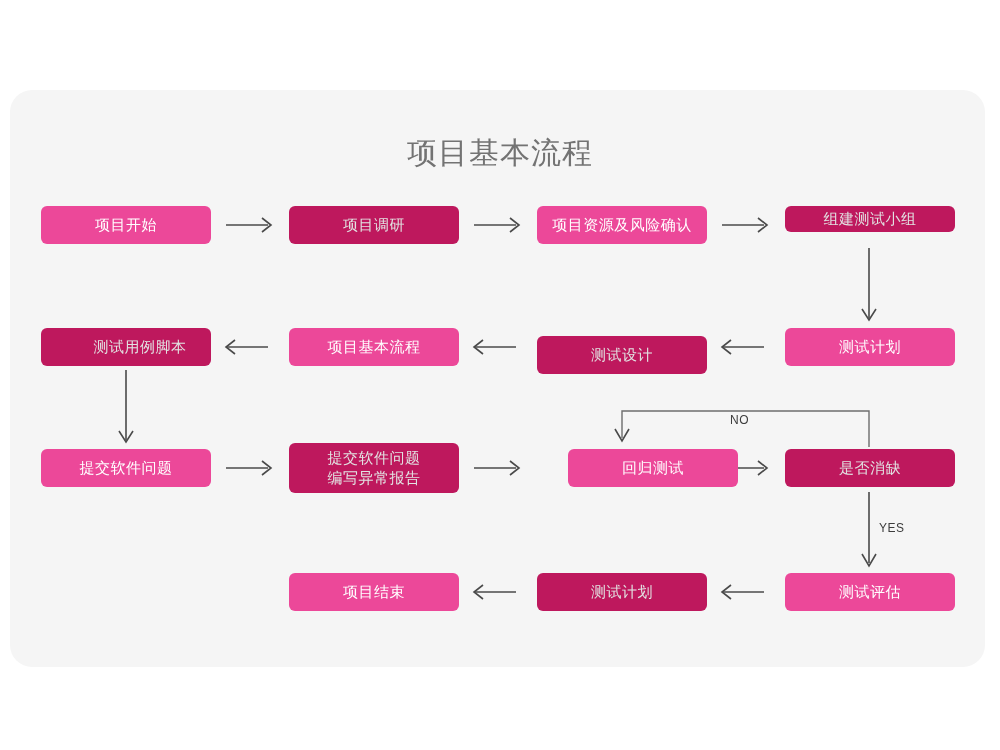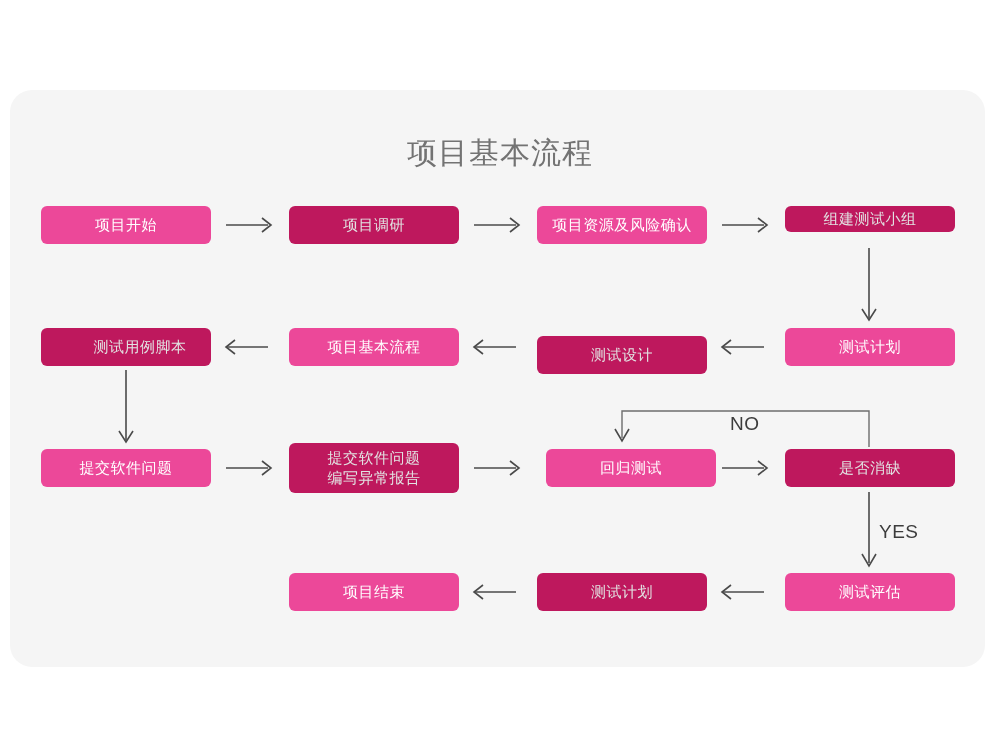--- a/index.html
+++ b/index.html
@@ -84,21 +84,21 @@
     stroke-width: 1.6;
   }
   svg.links .thin {
     stroke: #6d6d6d;
     stroke-width: 1.4;
   }
 
   
   .edge-label {
     position: absolute;
-    font-size: 19px;
+    font-size: 12px;
     color: #3c3c3c;
     letter-spacing: 0.5px;
     white-space: nowrap;
   }
 </style>
 </head>
 <body>
 
 <div id="canvas">
 
@@ -186,20 +186,20 @@
   <div class="node gray" style="left:785px; top:206px; width:170px; height:26px;">组建测试小组</div>
 
   <div class="node gray" style="left:41px;  top:328px; width:170px; height:38px;padding-left:28px;">测试用例脚本</div>
   <div class="node purple" style="left:289px; top:328px; width:170px; height:38px;">项目基本流程</div>
   <div class="node gray" style="left:537px; top:336px; width:170px; height:38px;">测试设计</div>
   <div class="node purple" style="left:785px; top:328px; width:170px; height:38px;">测试计划</div>
 
   <div class="node purple" style="left:41px;  top:449px; width:170px; height:38px;">提交软件问题</div>
   <div class="node gray" style="left:289px; top:443px; width:170px; height:50px;">提交软件问题
 编写异常报告</div>
-  <div class="node purple" style="left:546px; top:449px; width:170px; height:38px;">回归测试</div>
+  <div class="node purple" style="left:568px; top:449px; width:170px; height:38px;">回归测试</div>
   <div class="node gray" style="left:785px; top:449px; width:170px; height:38px;">是否消缺</div>
 
   <div class="node purple" style="left:289px; top:573px; width:170px; height:38px;">项目结束</div>
   <div class="node gray" style="left:537px; top:573px; width:170px; height:38px;">测试计划</div>
   <div class="node purple" style="left:785px; top:573px; width:170px; height:38px;">测试评估</div>
 
 </div>
 
 </body></html>

